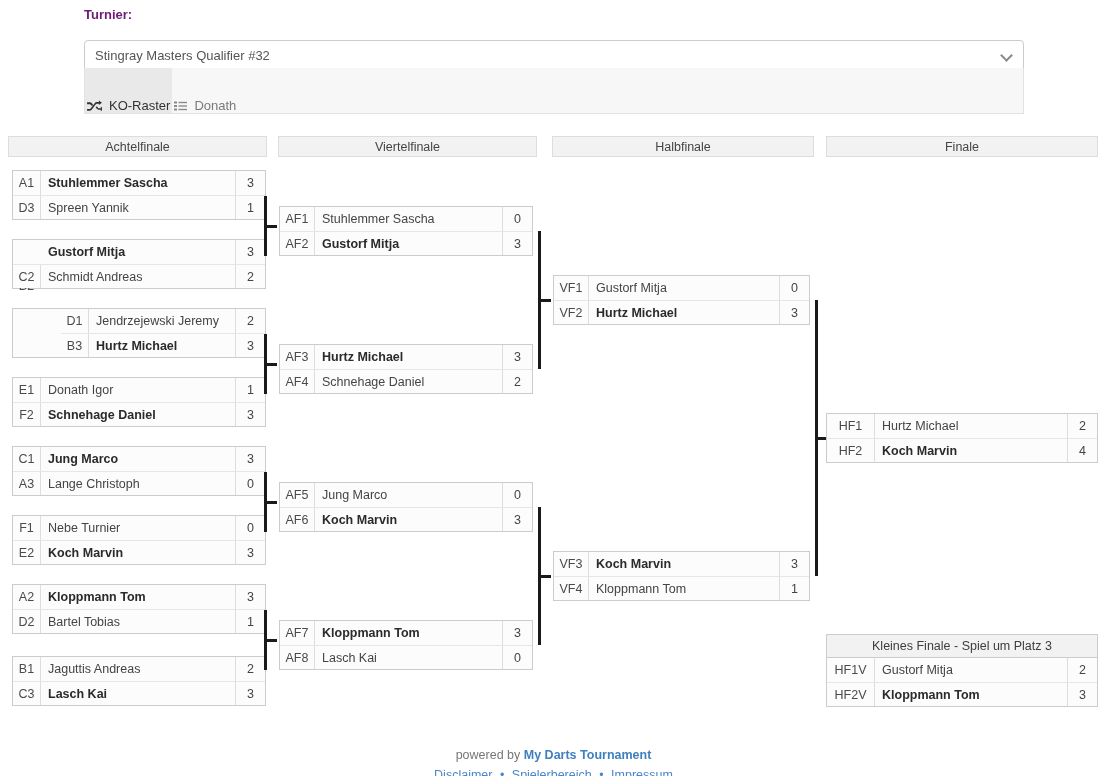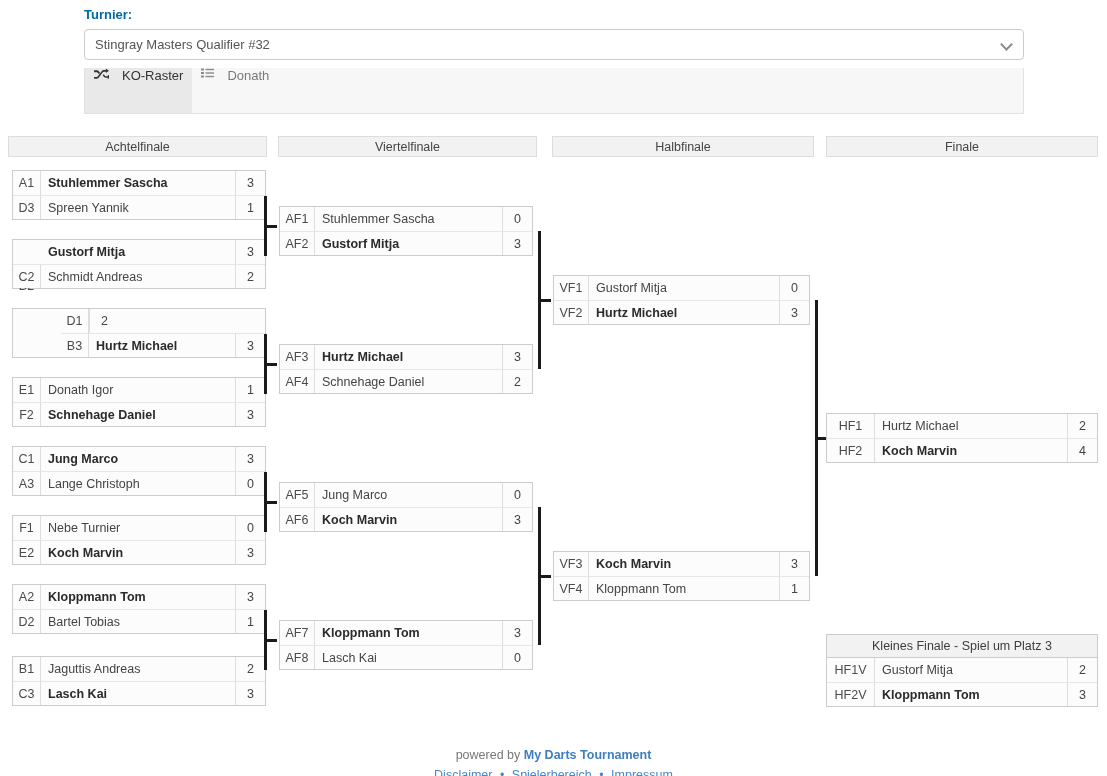--- a/index.html
+++ b/index.html
@@ -9,22 +9,22 @@
     background: #ffffff;
     font-family: "Liberation Sans", sans-serif;
     color: #333333;
     overflow: hidden;
   }
 
   
   #top-area { position: absolute; left: 84px; top: 6px; width: 940px; }
 
   #turnier-label {
-    font-size: 13px; font-weight: bold; color: #0369a1; line-height: 18px;
-    margin-bottom: 5px;
+    font-size: 13px; font-weight: bold; color: #701a75; line-height: 18px;
+    margin-bottom: 16px;
   }
 
   #tournament-select {
     position: relative;
     width: 940px; height: 31px;
     border: 1px solid #cccccc; border-radius: 4px;
     background: #ffffff;
     display: flex; align-items: center;
     padding: 0 10px;
     font-size: 13px; color: #555555;
@@ -42,22 +42,22 @@
 
   
   #tabstrip {
     position: absolute; left: 84px; top: 68px;
     width: 940px; height: 46px;
     background: #f7f7f7;
     border: 1px solid #e2e2e2; border-top: none;
     display: flex; align-items: stretch;
   }
   .tab {
-    display: flex; align-items: flex-start; gap: 13px;
-    padding: 0 9px;
+    display: flex; align-items: flex-end; gap: 7px;
+    padding: 0 2px;
     font-size: 13px;
     cursor: default;
   }
   .tab.active { background: #e9e9e9; color: #333333; }
   .tab.inactive { color: #7a7a7a; }
 
   .icon-shuffle { width: 15px; height: 13px; display: block; }
   .icon-list { width: 13px; height: 12px; display: block; }
 
   
@@ -202,20 +202,21 @@
     <div class="match-row">
       <span class="seed" style="width:28px;">C2</span>
       <span class="player">Schmidt Andreas</span>
       <span class="score">2</span>
     </div>
   </div>
 
   <div class="match" style="left:12px; top:308px; width:254px;padding-left:48px;">
     <div class="match-row">
       <span class="seed" style="width:28px;">D1</span>
+      <span class="player">Jendrzejewski Jeremy</span>
       <span class="score">2</span>
     </div>
     <div class="match-row">
       <span class="seed" style="width:28px;">B3</span>
       <span class="player winner">Hurtz Michael</span>
       <span class="score">3</span>
     </div>
   </div>
 
   <div class="match" style="left:12px; top:377px; width:254px;">

